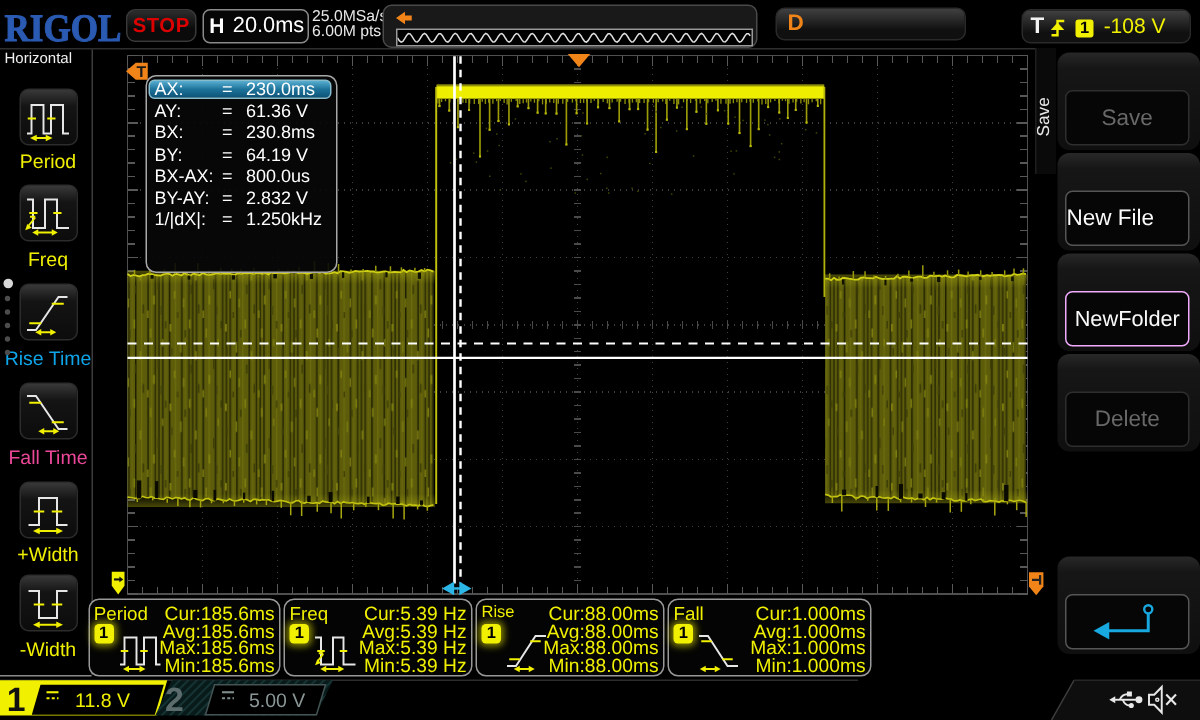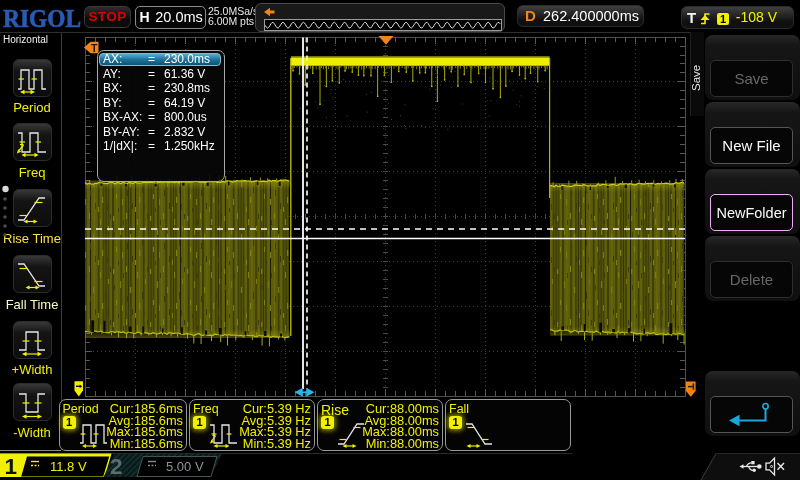--- a/index.html
+++ b/index.html
@@ -778,21 +778,20 @@
       <path d="M0,5 L6,0.8 V3.4 H10.5 V6.6 H6 V9.2 Z" fill="#f08418"></path>
     </svg>
   <div class="abs" style="left:8px;top:15px;width:238px;height:12px;border:1px solid #9a9a9a;background:#000">
     <svg width="236" height="10" style="display:block">
         <path d="M0.0,5.20 L1.2,7.14 L2.4,8.09 L3.6,7.54 L4.8,5.78 L6.0,3.73 L7.2,2.43 L8.4,2.57 L9.6,4.06 L10.8,6.14 L12.0,7.74 L13.2,8.02 L14.4,6.85 L15.6,4.83 L16.8,3.00 L18.0,2.30 L19.2,3.10 L20.4,4.99 L21.6,6.98 L22.8,8.06 L24.0,7.66 L25.2,5.99 L26.4,3.91 L27.6,2.50 L28.8,2.48 L30.0,3.87 L31.2,5.94 L32.4,7.63 L33.6,8.06 L34.8,7.02 L36.0,5.04 L37.2,3.14 L38.4,2.30 L39.6,2.96 L40.8,4.78 L42.0,6.81 L43.2,8.01 L44.4,7.76 L45.6,6.19 L46.8,4.11 L48.0,2.59 L49.2,2.42 L50.4,3.68 L51.6,5.73 L52.8,7.50 L54.0,8.09 L55.2,7.18 L56.4,5.25 L57.6,3.30 L58.8,2.32 L60.0,2.83 L61.2,4.57 L62.4,6.63 L63.6,7.95 L64.8,7.86 L66.0,6.39 L67.2,4.31 L68.4,2.69 L69.6,2.36 L70.8,3.50 L72.0,5.52 L73.2,7.37 L74.4,8.10 L75.6,7.33 L76.8,5.47 L78.0,3.46 L79.2,2.35 L80.4,2.72 L81.6,4.36 L82.8,6.44 L84.0,7.88 L85.2,7.93 L86.4,6.58 L87.6,4.51 L88.8,2.80 L90.0,2.33 L91.2,3.34 L92.4,5.31 L93.6,7.22 L94.8,8.09 L96.0,7.47 L97.2,5.68 L98.4,3.64 L99.6,2.40 L100.8,2.61 L102.0,4.16 L103.2,6.24 L104.4,7.79 L105.6,8.00 L106.8,6.76 L108.0,4.72 L109.2,2.93 L110.4,2.31 L111.6,3.18 L112.8,5.09 L114.0,7.06 L115.2,8.07 L116.4,7.60 L117.6,5.89 L118.8,3.82 L120.0,2.47 L121.2,2.52 L122.4,3.96 L123.6,6.04 L124.8,7.68 L126.0,8.05 L127.2,6.94 L128.4,4.93 L129.6,3.07 L130.8,2.30 L132.0,3.03 L133.2,4.88 L134.4,6.90 L135.6,8.04 L136.8,7.71 L138.0,6.09 L139.2,4.01 L140.4,2.54 L141.6,2.45 L142.8,3.77 L144.0,5.83 L145.2,7.57 L146.4,8.08 L147.6,7.10 L148.8,5.15 L150.0,3.22 L151.2,2.31 L152.4,2.90 L153.6,4.67 L154.8,6.72 L156.0,7.98 L157.2,7.81 L158.4,6.29 L159.6,4.21 L160.8,2.64 L162.0,2.39 L163.2,3.59 L164.4,5.62 L165.6,7.44 L166.8,8.10 L168.0,7.26 L169.2,5.36 L170.4,3.38 L171.6,2.34 L172.8,2.77 L174.0,4.46 L175.2,6.53 L176.4,7.92 L177.6,7.90 L178.8,6.49 L180.0,4.41 L181.2,2.74 L182.4,2.34 L183.6,3.42 L184.8,5.41 L186.0,7.30 L187.2,8.10 L188.4,7.40 L189.6,5.57 L190.8,3.55 L192.0,2.38 L193.2,2.66 L194.4,4.26 L195.6,6.34 L196.8,7.83 L198.0,7.97 L199.2,6.67 L200.4,4.62 L201.6,2.86 L202.8,2.31 L204.0,3.26 L205.2,5.20 L206.4,7.14 L207.6,8.09 L208.8,7.54 L210.0,5.78 L211.2,3.73 L212.4,2.43 L213.6,2.57 L214.8,4.06 L216.0,6.14 L217.2,7.74 L218.4,8.02 L219.6,6.85 L220.8,4.83 L222.0,3.00 L223.2,2.30 L224.4,3.10 L225.6,4.99 L226.8,6.98 L228.0,8.06 L229.2,7.66 L230.4,5.99 L231.6,3.91 L232.8,2.50 L234.0,2.48 L235.2,3.87" fill="none" stroke="#e0e0e0" stroke-width="1"></path>
       </svg>
   </div>
 </div>
 <div class="abs" style="left:517px;top:4.5px;width:127px;height:22px;border-radius:6px;background:linear-gradient(#404040,#101010 70%);border:1px solid #2a2a2a">
   <span class="abs" style="left:7px;top:1.5px;font-weight:bold;font-size:15px;color:#f08418">D</span>
-  <span class="abs" style="left:24px;top:2.5px;width:98px;text-align:center;font-size:14.5px;color:#fff">262.400000ms</span>
 </div>
 <div class="abs" style="left:681px;top:5.5px;width:113px;height:23px;border-radius:6px;background:linear-gradient(#404040,#101010 70%);border:1px solid #2a2a2a">
   <span class="abs" style="left:5px;top:2px;font-weight:bold;font-size:15px;color:#f2f2f2">T</span>
   <svg class="abs" style="left:18px;top:5px" width="16" height="13">
     <path d="M1,11.5 H5 V2 H9.5" fill="none" stroke="#f0f000" stroke-width="1.6"></path>
     <polygon points="0.5,8 9.5,8 5,3" fill="#f0f000"></polygon>
   </svg>
   <span class="abs" style="left:35px;top:6px;width:12px;height:12.5px;background:#f0f000;border-radius:2px;color:#000;font-weight:bold;font-size:11px;text-align:center;line-height:12.5px">1</span>
   <span class="abs" style="right:16px;top:2.5px;font-size:14px;color:#f0f000">-108 V</span>
 </div>
@@ -840,36 +839,36 @@
       <path d="M3,28 h6 L24,6 h6" class="w"></path>
       <line x1="4.5" y1="23.5" x2="12.5" y2="23.5" class="y"></line>
       <line x1="19.5" y1="10.5" x2="27.5" y2="10.5" class="y"></line>
       <g class="y">
         <line x1="11" y1="29.5" x2="20" y2="29.5"></line>
         <polygon points="8.5,29.5 12.5,27.4 12.5,31.6" class="yf"></polygon>
         <polygon points="22.5,29.5 18.5,27.4 18.5,31.6" class="yf"></polygon>
       </g>
     </g>
   </svg>
-<div class="abs" style="left:0;top:230.5px;width:64px;text-align:center;font-size:13px;color:#fde047">Rise Time</div>
+<div class="abs" style="left:0;top:230.5px;width:64px;text-align:center;font-size:13px;color:#0ea5e9">Rise Time</div>
 <div class="abs" style="left:12.5px;top:255.0px;width:39px;height:38px;border-radius:6px;background:linear-gradient(#383838,#141414 30%,#0c0c0c);border:1px solid #2c2c2c"></div>
 <svg class="abs" style="left:15px;top:258.0px" width="34" height="34" fill="none">
     <g>
 <style>.w{stroke:#e6e6e6;stroke-width:1.4;fill:none}.y{stroke:#f0f000;stroke-width:1.3}.yf{fill:#f0f000;stroke:none}</style>
       <path d="M3,6 h6 L24,28 h6" class="w"></path>
       <line x1="4.5" y1="10.5" x2="12.5" y2="10.5" class="y"></line>
       <line x1="19.5" y1="23.5" x2="27.5" y2="23.5" class="y"></line>
       <g class="y">
         <line x1="13" y1="29.5" x2="22" y2="29.5"></line>
         <polygon points="10.5,29.5 14.5,27.4 14.5,31.6" class="yf"></polygon>
         <polygon points="24.5,29.5 20.5,27.4 20.5,31.6" class="yf"></polygon>
       </g>
     </g>
   </svg>
-<div class="abs" style="left:0;top:296.5px;width:64px;text-align:center;font-size:13px;color:#fef9c3">Fall Time</div>
+<div class="abs" style="left:0;top:296.5px;width:64px;text-align:center;font-size:13px;color:#ec4899">Fall Time</div>
 <div class="abs" style="left:12.5px;top:320.8px;width:39px;height:38px;border-radius:6px;background:linear-gradient(#383838,#141414 30%,#0c0c0c);border:1px solid #2c2c2c"></div>
 <svg class="abs" style="left:15px;top:323.8px" width="34" height="34" fill="none">
     <g>
 <style>.w{stroke:#e6e6e6;stroke-width:1.4;fill:none}.y{stroke:#f0f000;stroke-width:1.3}.yf{fill:#f0f000;stroke:none}</style>
       <polyline points="4,26 11,26 11,8 23,8 23,26 30,26" class="w"></polyline>
       <line x1="7.5" y1="17" x2="14.5" y2="17" class="y"></line>
       <line x1="19.5" y1="17" x2="26.5" y2="17" class="y"></line>
       <g class="y">
         <line x1="10" y1="30" x2="24" y2="30"></line>
         <polygon points="7,30 11.5,27.8 11.5,32.2" class="yf"></polygon>
@@ -956,49 +955,50 @@
         <line x1="6.5" y1="18" x2="3" y2="22.5"></line>
         <polygon points="1,25.5 5,24 2.5,21.5" class="yf"></polygon>
         <line x1="7" y1="28" x2="18" y2="28"></line>
         <polygon points="4.5,28 8.5,25.9 8.5,30.1" class="yf"></polygon>
         <polygon points="20.5,28 16.5,25.9 16.5,30.1" class="yf"></polygon>
       </g>
     </svg>
   <div class="abs" style="right:3px;top:3.5px;text-align:right;font-size:12.8px;line-height:11.6px;color:#f0f000">Cur:5.39 Hz<br>Avg:5.39 Hz<br>Max:5.39 Hz<br>Min:5.39 Hz</div>
 </div>
 <div class="abs" style="left:317px;top:398.5px;width:126px;height:52px;border:1.5px solid #989898;border-radius:7px;background:#040404">
-  <div class="abs" style="left:3px;top:2px;font-size:14px;color:#f0f000">Rise</div>
+  <div class="abs" style="left:3px;top:2px;font-size:11px;color:#f0f000">Rise</div>
   <div class="abs" style="left:3px;top:16.5px;width:13px;height:13px;border-radius:3px;background:#f0f000;box-shadow:0 0 5px 2px rgba(240,240,0,0.55);color:#000;font-size:11px;font-weight:bold;text-align:center;line-height:13px">1</div>
   <svg class="abs" style="left:19px;top:18px" width="30" height="31" fill="none">
     <style>.w{stroke:#e6e6e6;stroke-width:1.3;fill:none}.y{stroke:#f0f000;stroke-width:1.2}.yf{fill:#f0f000;stroke:none}</style>
       <path d="M1,26 h6 L20,6 h7" class="w"></path>
       <line x1="2.5" y1="21.5" x2="9.5" y2="21.5" class="y"></line>
       <line x1="16.5" y1="9.5" x2="23.5" y2="9.5" class="y"></line>
       <g class="y">
         <line x1="8" y1="28" x2="17" y2="28"></line>
         <polygon points="5.5,28 9.5,25.9 9.5,30.1" class="yf"></polygon>
         <polygon points="19.5,28 15.5,25.9 15.5,30.1" class="yf"></polygon>
       </g>
     </svg>
   <div class="abs" style="right:3px;top:3.5px;text-align:right;font-size:12.8px;line-height:11.6px;color:#f0f000">Cur:88.00ms<br>Avg:88.00ms<br>Max:88.00ms<br>Min:88.00ms</div>
 </div>
-<div class="abs" style="left:445px;top:398.5px;width:126px;height:52px;border:1.5px solid #989898;border-radius:7px;background:#040404">
+<div class="abs" style="left:445px;top:398.5px;width:136px;height:52px;border:1.5px solid #989898;border-radius:7px;background:#040404">
   <div class="abs" style="left:3px;top:2px;font-size:12.5px;color:#f0f000">Fall</div>
   <div class="abs" style="left:3px;top:16.5px;width:13px;height:13px;border-radius:3px;background:#f0f000;box-shadow:0 0 5px 2px rgba(240,240,0,0.55);color:#000;font-size:11px;font-weight:bold;text-align:center;line-height:13px">1</div>
   <svg class="abs" style="left:19px;top:18px" width="30" height="31" fill="none">
     <style>.w{stroke:#e6e6e6;stroke-width:1.3;fill:none}.y{stroke:#f0f000;stroke-width:1.2}.yf{fill:#f0f000;stroke:none}</style>
       <path d="M1,6 h6 L20,26 h7" class="w"></path>
       <line x1="2.5" y1="9.5" x2="9.5" y2="9.5" class="y"></line>
       <line x1="16.5" y1="21.5" x2="23.5" y2="21.5" class="y"></line>
       <g class="y">
         <line x1="4" y1="28" x2="13" y2="28"></line>
         <polygon points="1.5,28 5.5,25.9 5.5,30.1" class="yf"></polygon>
         <polygon points="15.5,28 11.5,25.9 11.5,30.1" class="yf"></polygon>
       </g>
     </svg>
+  <div class="abs" style="right:3px;top:3.5px;text-align:right;font-size:12.8px;line-height:11.6px;color:#f0f000">Cur:1.000ms<br>Avg:1.000ms<br>Max:1.000ms<br>Min:1.000ms</div>
 </div>
 <div class="abs" style="left:0;top:453px;width:572px;height:1px;background:#2c2c2c"></div>
 
 <svg class="abs" style="left:0;top:448px" width="800" height="32">
   <polygon points="0,5.5 111.5,5.5 104.8,29 0,29" fill="#f0f000"></polygon>
   <polygon points="27,8.5 109.2,8.5 103.2,28.5 21.2,28.5" fill="#000"></polygon>
   <text x="4.5" y="26" font-size="22.5px" font-weight="bold" fill="#111" font-family="Liberation Sans">1</text>
   <line x1="31" y1="13.5" x2="39" y2="13.5" stroke="#f0f000" stroke-width="1.4"></line>
   <line x1="31" y1="17.5" x2="39" y2="17.5" stroke="#f0f000" stroke-width="1.4" stroke-dasharray="2 1.5"></line>
   <text x="50" y="23" font-size="13px" fill="#f0f000" font-family="Liberation Sans">11.8 V</text>
@@ -1029,21 +1029,21 @@
     <line x1="87.5" y1="13" x2="94" y2="19.8" stroke-width="1.4"></line>
     <line x1="94" y1="13" x2="87.5" y2="19.8" stroke-width="1.4"></line>
   </g>
 </svg>
 
 <div class="abs" style="left:690px;top:32px;width:14px;height:84px;background:#0a0a0a;border-left:1px solid #1e1e1e"></div>
 <div class="abs" style="left:690px;top:60px;width:14px;height:36px;color:#e8e8e8;font-size:11.5px;writing-mode:vertical-rl;transform:rotate(180deg);text-align:center">Save</div>
 <div class="abs" style="left:705px;top:35px;width:95px;height:65px;border-radius:8px;background:linear-gradient(#282828,#161616 16%,#0f0f0f)"></div>
 <div class="abs" style="left:710px;top:59.5px;width:83px;height:37px;border-radius:5px;border:1px solid #2e2e2e;background:#060606;color:#686868;font-size:15px;text-align:center;line-height:36px">Save</div>
 <div class="abs" style="left:705px;top:102px;width:95px;height:65px;border-radius:8px;background:linear-gradient(#282828,#161616 16%,#0f0f0f)"></div>
-<div class="abs" style="left:710px;top:126.5px;width:83px;height:37px;border-radius:5px;border:1px solid #555;background:#060606;color:#fafafa;font-size:15px;text-align:center;line-height:36px">New File</div>
+<div class="abs" style="left:710px;top:126.5px;width:83px;height:37px;border-radius:5px;border:1px solid #555;background:#060606;color:#fafafa;font-size:15px;text-align:left;line-height:36px">New File</div>
 <div class="abs" style="left:705px;top:169px;width:95px;height:65px;border-radius:8px;background:linear-gradient(#282828,#161616 16%,#0f0f0f)"></div>
 <div class="abs" style="left:710px;top:193.5px;width:83px;height:37px;border-radius:5px;border:1px solid #f0abfc;background:#060606;color:#fafafa;font-size:14.5px;text-align:center;line-height:36px">NewFolder</div>
 <div class="abs" style="left:705px;top:236px;width:95px;height:65px;border-radius:8px;background:linear-gradient(#282828,#161616 16%,#0f0f0f)"></div>
 <div class="abs" style="left:710px;top:260.5px;width:83px;height:37px;border-radius:5px;border:1px solid #2e2e2e;background:#060606;color:#686868;font-size:15px;text-align:center;line-height:36px">Delete</div>
 <div class="abs" style="left:705px;top:371px;width:95px;height:65px;border-radius:8px;background:linear-gradient(#282828,#161616 16%,#0f0f0f)"></div>
 <div class="abs" style="left:710px;top:395.5px;width:83px;height:37px;border-radius:5px;border:1px solid #555;background:#060606"></div>
 <svg class="abs" style="left:710px;top:395.5px" width="83" height="37" fill="none">
   <path d="M28,24.5 H55.5 V13" stroke="#18a8e0" stroke-width="2"></path>
   <circle cx="55.5" cy="10.2" r="2.7" stroke="#18a8e0" stroke-width="1.6"></circle>
   <polygon points="19,24.5 29.5,18.7 29.5,30.3" fill="#18a8e0"></polygon>

